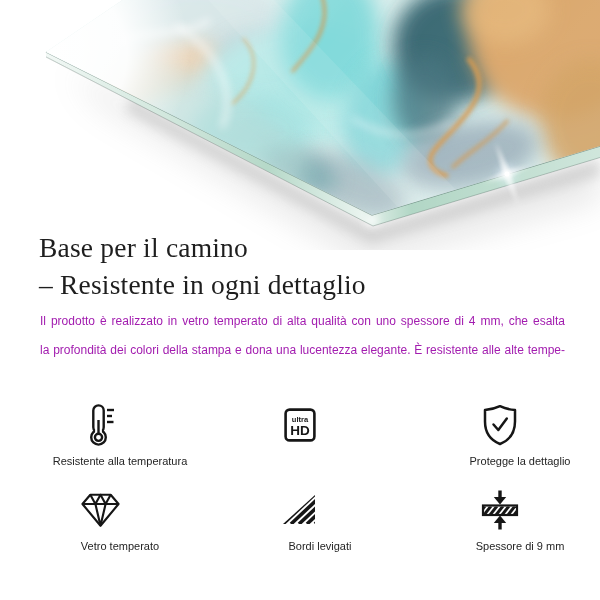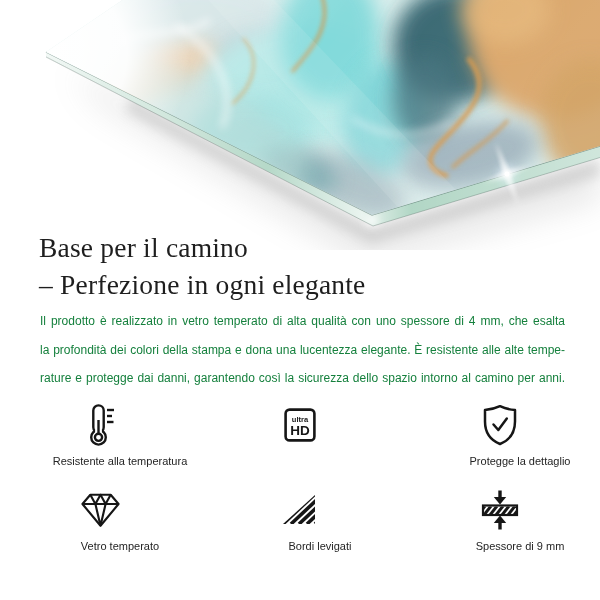--- a/index.html
+++ b/index.html
@@ -5,21 +5,21 @@
   html,body{margin:0;padding:0;background:#fff;}
   .page{position:relative;width:600px;height:600px;background:#fff;overflow:hidden;
         font-family:"Liberation Sans",sans-serif;padding-left:36px;}
   
   .hero{position:absolute;top:0;left:0;width:600px;height:250px;}
   
   .heading{position:absolute;top:229px;left:39px;margin:0;font-family:"Liberation Serif",serif;
            font-weight:400;font-size:27.5px;line-height:37px;color:#1e1e1e;letter-spacing:.2px;}
   
   .desc{position:absolute;top:307px;left:40px;width:525px;font-size:12px;line-height:28.6px;
-        color:#15803d;overflow:hidden;}
+        color:#a21caf;overflow:hidden;}
   .desc .para-line{text-align:justify;text-align-last:justify;white-space:normal;}
   
   .features{position:absolute;top:403px;left:0;width:600px;}
   .features-row{display:flex;}
   .features-row + .features-row{margin-top:20px;}
   .feature{width:200px;display:flex;flex-direction:column;align-items:center;}
   .icon-box{height:44px;display:flex;align-items:center;}
   .feature .label{margin-top:7px;font-size:11px;color:#242424;line-height:14px;text-align:center;margin-left:40px;}
   .ico{display:block;}
 </style>
@@ -119,27 +119,26 @@
       <circle r="11" fill="#cfe8ff" opacity="0.25" filter="url(#b4)"></circle>
       <circle r="6" fill="#ffffff" opacity="0.9" filter="url(#b4)"></circle>
       <polygon points="0,-34 2.5,0 0,34 -2.5,0" fill="#ffffff" opacity="0.95" filter="url(#b2)" transform="rotate(-20)"></polygon>
       <polygon points="0,-25 2.2,0 0,25 -2.2,0" fill="#ffffff" opacity="0.9" filter="url(#b2)" transform="rotate(70)"></polygon>
       <circle r="2.5" fill="#ffffff"></circle>
     </g>
   </svg>
 
   <h1 class="heading">
     <div>Base per il camino</div>
-    <div>– Perfezione in ogni elegante</div>
+    <div>– Resistente in ogni dettaglio</div>
   </h1>
 
   <div class="desc">
     <div class="para-line">Il prodotto è realizzato in vetro temperato di alta qualità con uno spessore di 4 mm, che esalta</div>
     <div class="para-line">la profondità dei colori della stampa e dona una lucentezza elegante. È resistente alle alte tempe-</div>
-    <div class="para-line">rature e protegge dai danni, garantendo così la sicurezza dello spazio intorno al camino per anni.</div>
   </div>
 
   <div class="features">
     <div class="features-row">
 
       <div class="feature">
         <div class="icon-box">
           <svg class="ico" width="30" height="42" viewBox="0 0 30 42" fill="none" stroke="#161616" stroke-width="2.4">
             <rect x="8.3" y="1.4" width="10.4" height="27" rx="5.2" fill="#fff"></rect>
             <circle cx="13.5" cy="33.3" r="7.3" fill="#fff"></circle>

